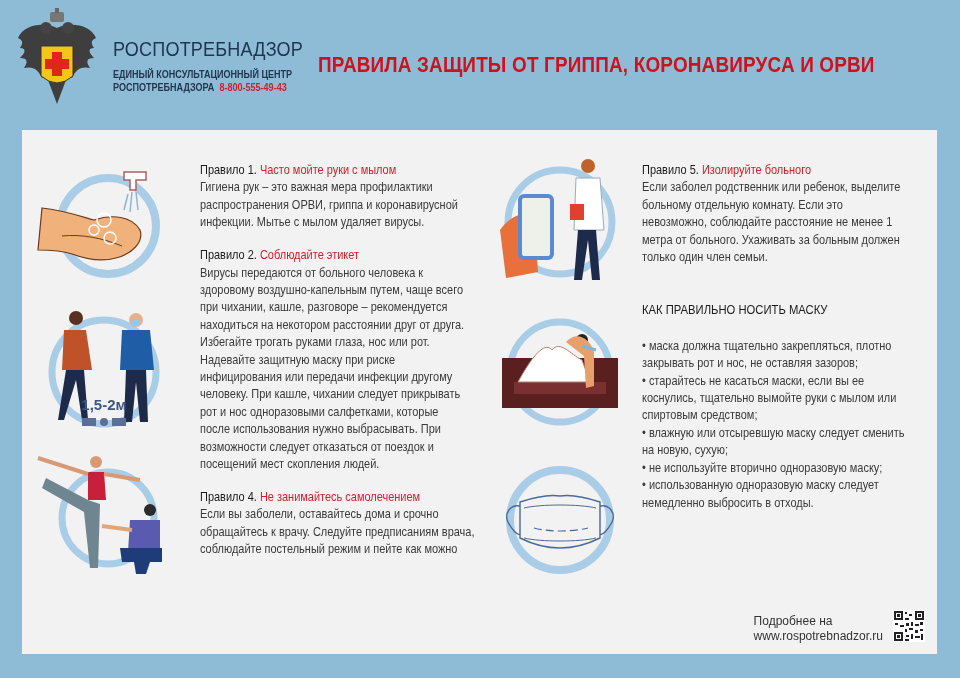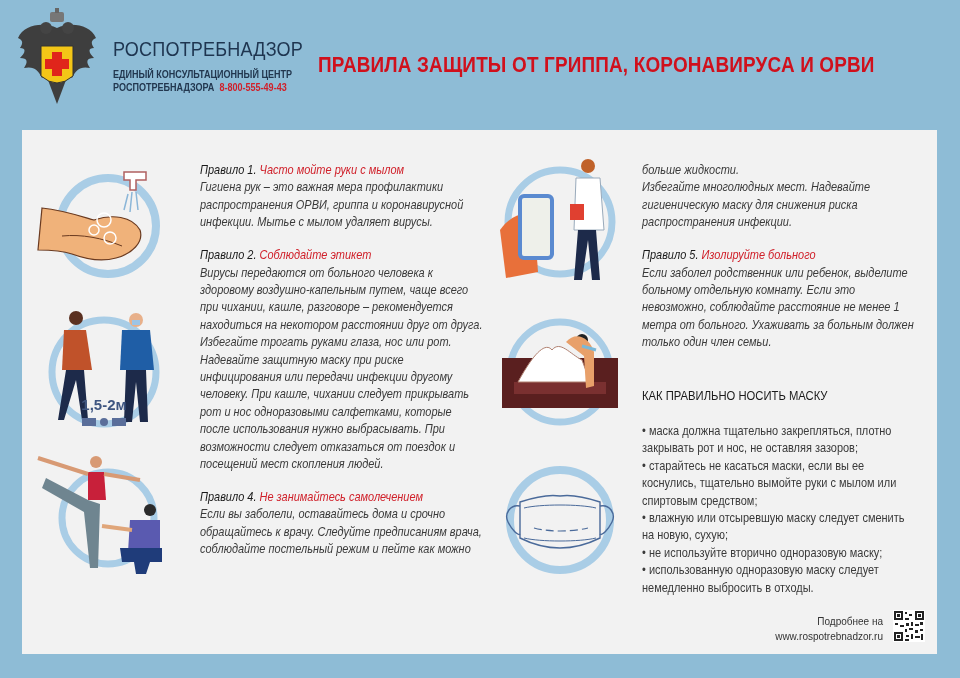--- a/index.html
+++ b/index.html
@@ -13,26 +13,26 @@
   .org-sub1 { top: 68px; }
   .org-sub2 { top: 81px; }
   .org-phone { color: #d0202a; margin-left: 6px; }
   .main-title { position: absolute; left: 318px; top: 52px; font-size: 22px; font-weight: bold; color: #d0101c; transform: scaleX(0.86); transform-origin: left top; white-space: nowrap; letter-spacing: 0.2px; }
 
   .panel { position: absolute; left: 22px; top: 130px; width: 915px; height: 524px; background: #f2f2f2; }
   .illus { position: absolute; width: 140px; height: 140px; }
   .col { position: absolute; font-size: 12.2px; line-height: 17.4px; color: #3a3a3a; }
   .col-left { left: 178px; top: 32px; width: 290px; }
   .col-right { left: 620px; top: 32px; width: 290px; }
-  .rule { margin-bottom: 15.5px; font-style: italic; }
+  .rule { margin-bottom: 15.5px; }
   .rule-head { color: #1a1a1a; }
   .rule-accent { color: #d0202a; }
   .text-line { display: block; white-space: nowrap; transform: scaleX(0.9); transform-origin: left center; }
   .mask-title { margin-top: 36px; font-size: 12.5px; color: #1a1a1a; margin-bottom: 18px; white-space: nowrap; transform: scaleX(0.9); transform-origin: left center; }
-  .footer-link { position: absolute; right: 54px; bottom: 10px; text-align: right; font-size: 10px; line-height: 15px; color: #333; }
+  .footer-link { position: absolute; right: 54px; bottom: 10px; text-align: left; font-size: 12px; line-height: 15px; color: #333; }
   .qr { position: absolute; right: 12px; bottom: 12px; width: 32px; height: 32px; }
 </style>
 </head>
 <body>
 
 <div class="header">
   <svg class="emblem" viewBox="0 0 86 100">
 
     <rect x="36" y="4" width="14" height="10" rx="2" fill="#777"></rect>
     <rect x="41" y="0" width="4" height="5" fill="#666"></rect>
@@ -148,26 +148,20 @@
     </div>
     <div class="rule">
       <span class="text-line"><span class="rule-head">Правило 4.</span> <span class="rule-accent">Не занимайтесь самолечением</span></span>
       <span class="text-line">Если вы заболели, оставайтесь дома и срочно</span>
       <span class="text-line">обращайтесь к врачу. Следуйте предписаниям врача,</span>
       <span class="text-line">соблюдайте постельный режим и пейте как можно</span>
     </div>
   </div>
 
   <div class="col col-right">
-    <div class="rule">
-      <span class="text-line">больше жидкости.</span>
-      <span class="text-line">Избегайте многолюдных мест. Надевайте</span>
-      <span class="text-line">гигиеническую маску для снижения риска</span>
-      <span class="text-line">распространения инфекции.</span>
-    </div>
     <div class="rule">
       <span class="text-line"><span class="rule-head">Правило 5.</span> <span class="rule-accent">Изолируйте больного</span></span>
       <span class="text-line">Если заболел родственник или ребенок, выделите</span>
       <span class="text-line">больному отдельную комнату. Если это</span>
       <span class="text-line">невозможно, соблюдайте расстояние не менее 1</span>
       <span class="text-line">метра от больного. Ухаживать за больным должен</span>
       <span class="text-line">только один член семьи.</span>
     </div>
     <div class="mask-title">КАК ПРАВИЛЬНО НОСИТЬ МАСКУ</div>
     <div>

